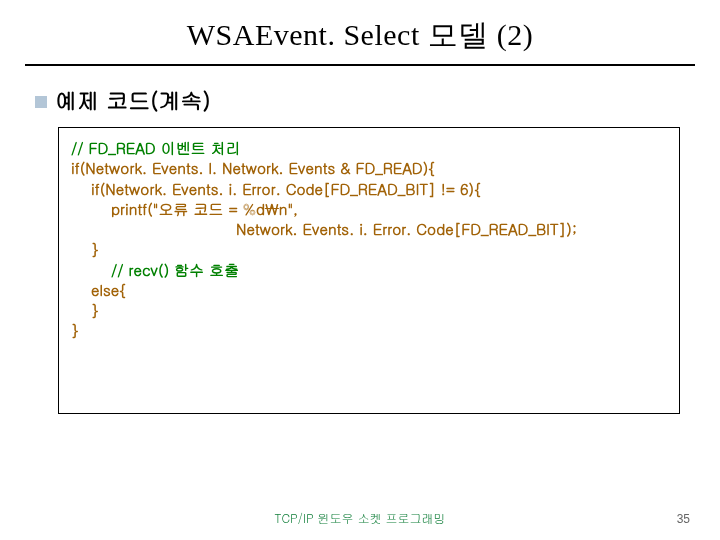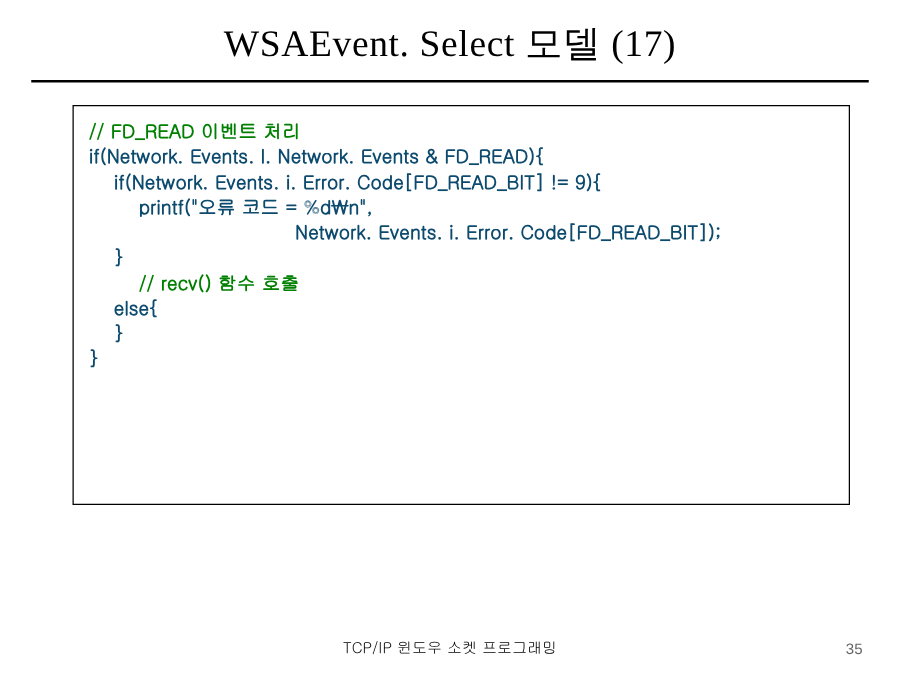--- a/index.html
+++ b/index.html
@@ -45,64 +45,68 @@
     }
     .subtitle {
       font-size: 22px;
       font-weight: bold;
       color: #000;
     }
     .code-box {
       border: 1px solid #000;
       margin: 0 10px 0 28px;
       padding: 10px 12px 10px 12px;
-      height: 320px;
+      height: 287px;
       font-family: Gulim, "Malgun Gothic", sans-serif;
       font-size: 15px;
       line-height: 1.35;
     }
     .code-line { white-space: pre; }
     .indent1 { padding-left: 20px; }
     .indent2 { padding-left: 40px; }
     .indent3 { padding-left: 75px; text-align: center; }
     .comment { color: #008000; font-weight: bold; }
-    .code { color: #0c4a6e; font-weight: bold; }
+    .code { color: #a16207; font-weight: bold; }
     .footer {
       position: absolute;
       bottom: 14px;
       left: 0;
       width: 100%;
       text-align: center;
       font-size: 12px;
-      color: #000000;
+      color: #15803d;
       font-family: "Malgun Gothic", Gulim, sans-serif;
     }
     .page-number {
       position: absolute;
       bottom: 14px;
       right: 30px;
       font-size: 12px;
       color: #666;
       font-family: Arial, sans-serif;
       margin-left: 12px;
     }
   </style>
 </head>
 <body>
 
 <div class="slide">
 
-  <div class="title">WSAEvent. Select 모델 (17)</div>
+  <div class="title">WSAEvent. Select 모델 (2)</div>
   <hr class="title-divider">
 
+  <div class="subtitle-row">
+    <div class="bullet"></div>
+    <div class="subtitle">예제 코드(계속)</div>
+  </div>
 
   <div class="code-box">
     <div class="code-line comment">// FD_READ 이벤트 처리</div>
     <div class="code-line code">if(Network. Events. l. Network. Events &amp; FD_READ){</div>
-    <div class="code-line code indent1">if(Network. Events. i. Error. Code[FD_READ_BIT] != 9){</div>
+    <div class="code-line code indent1">if(Network. Events. i. Error. Code[FD_READ_BIT] != 6){</div>
     <div class="code-line code indent2">printf("오류 코드 = %d\n",</div>
     <div class="code-line code indent3">Network. Events. i. Error. Code[FD_READ_BIT]);</div>
     <div class="code-line code indent1">}</div>
     <div class="code-line comment indent2">// recv() 함수 호출</div>
     <div class="code-line code indent1">else{</div>
     <div class="code-line code indent1">}</div>
     <div class="code-line code">}</div>
   </div>
 
   <div class="footer">TCP/IP 윈도우 소켓 프로그래밍</div>

